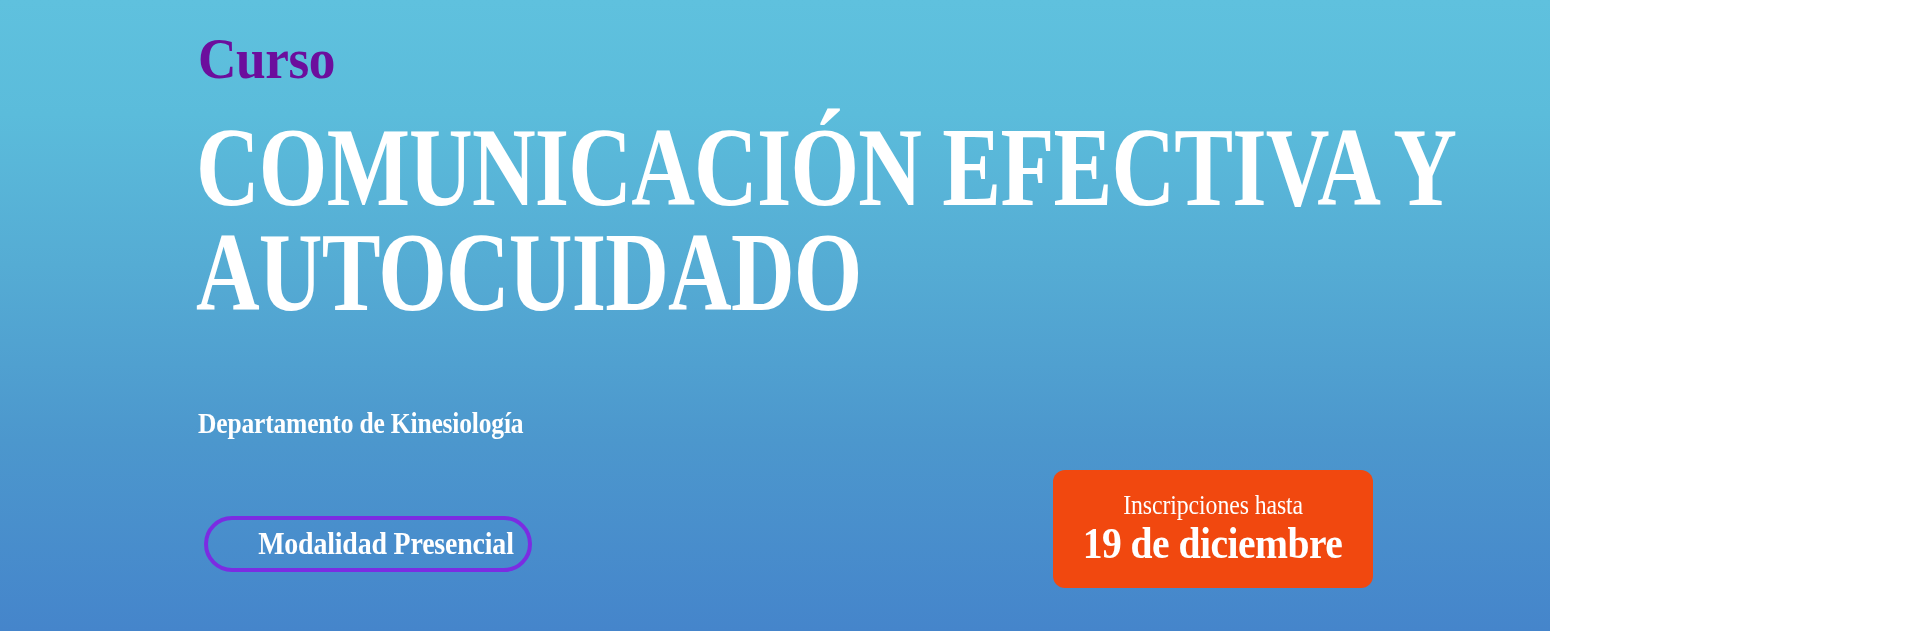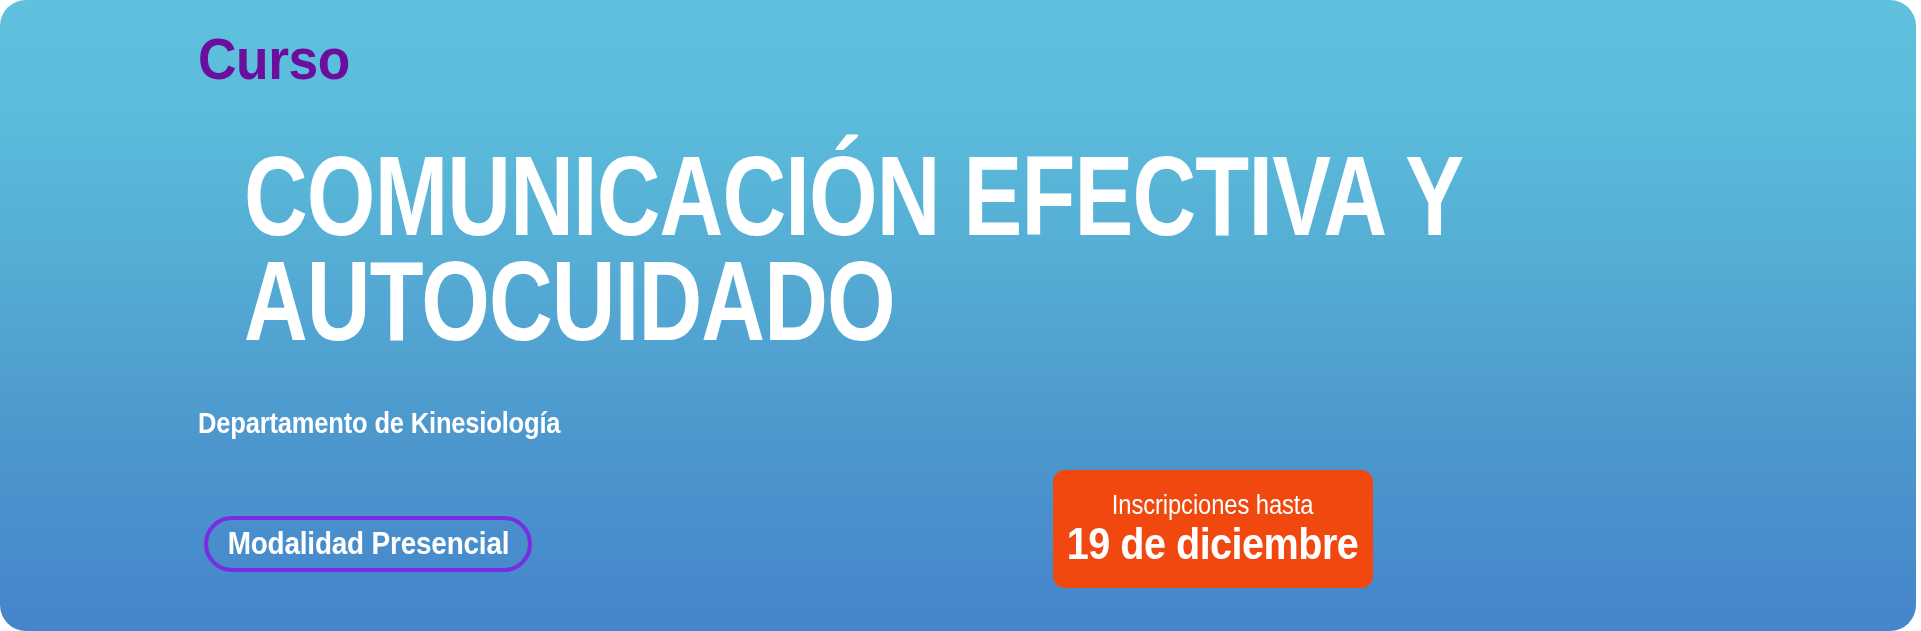--- a/index.html
+++ b/index.html
@@ -2,26 +2,25 @@
 <html><head>
 <meta charset="utf-8">
 <style>
   html, body {
     margin: 0;
     padding: 0;
     background: #ffffff;
   }
   #banner {
     position: relative;
-    width: 1916px;
+    width: 1550px;
     height: 631px;
     overflow: hidden;
     background: linear-gradient(180deg, #5fc1de 0%, #5bbcdb 18%, #55acd4 42%, #4c97cd 70%, #4585cb 100%);
-    font-family: Liberation Sans, sans-serif;
-    border-radius: 26px;
+    font-family: Liberation Serif, serif;
     -webkit-font-smoothing: antialiased;
   }
 
   
   #left-block {
     position: absolute;
     left: 196px;
     top: 0;
     width: 1380px;
     height: 631px;
@@ -37,23 +36,22 @@
     letter-spacing: -0.5px;
     color: #6c0e9d;
     transform: scaleX(0.92);
     transform-origin: left center;
     white-space: nowrap;
   }
 
   .title {
     position: absolute;
     left: 0;
-    top: 144px;
+    top: 114px;
     width: 1400px;
-    margin-left: 48px;
   }
   .title-line {
     color: #ffffff;
     font-size: 113px;
     font-weight: bold;
     line-height: 0.93;
     letter-spacing: -1px;
     white-space: nowrap;
     transform: scaleX(0.78);
     transform-origin: left top;
@@ -78,21 +76,21 @@
     position: absolute;
     left: 8px;
     top: 516px;
     width: 328px;
     height: 56px;
     border: 4px solid #7b2ce2;
     border-radius: 32px;
     box-sizing: border-box;
     display: flex;
     align-items: center;
-    justify-content: center;
+    justify-content: flex-end;
   }
   .pill-label {
     color: #ffffff;
     font-size: 31px;
     font-weight: bold;
     letter-spacing: -0.2px;
     white-space: nowrap;
     transform: scaleX(0.9);
   }
 

